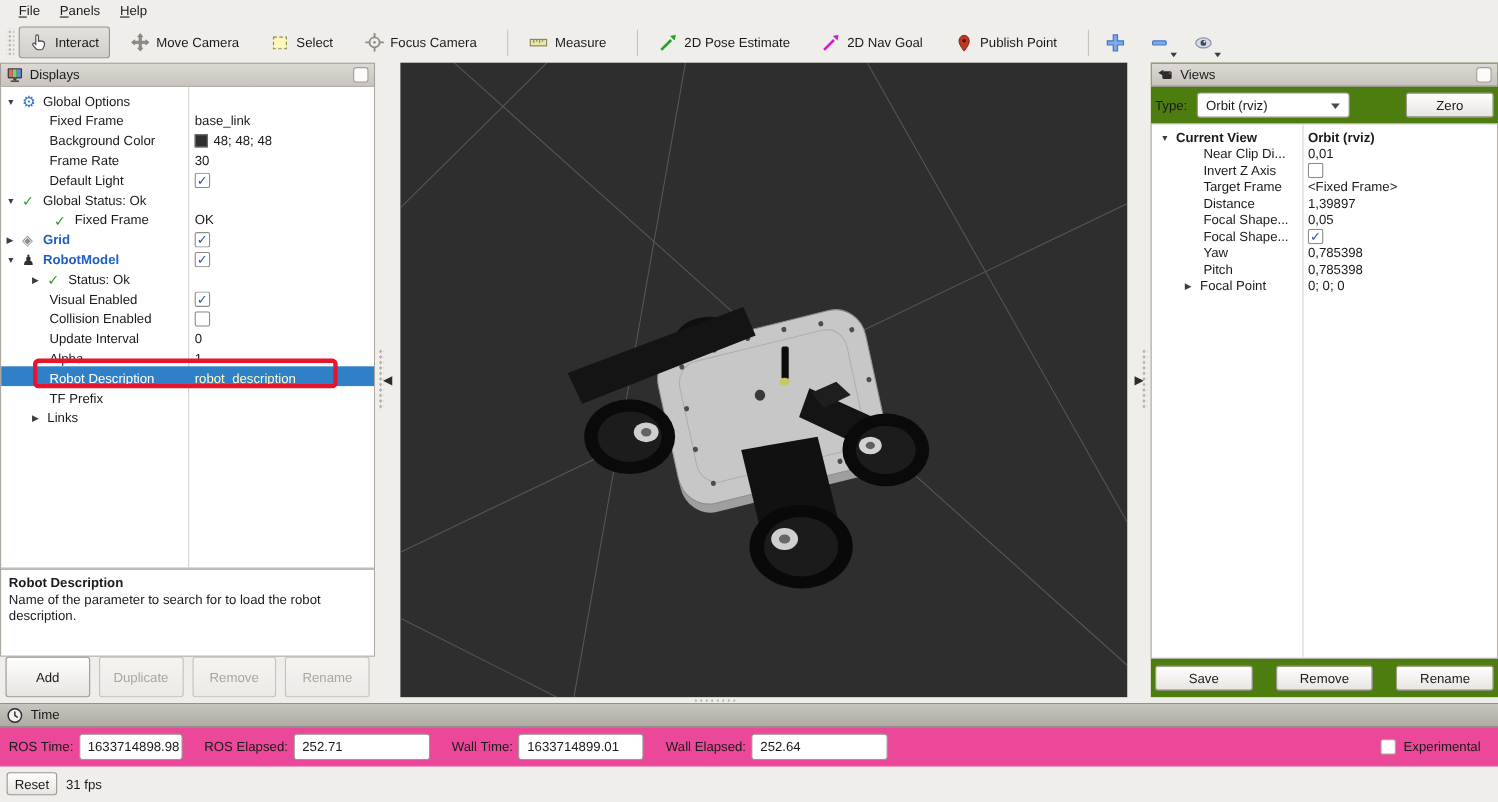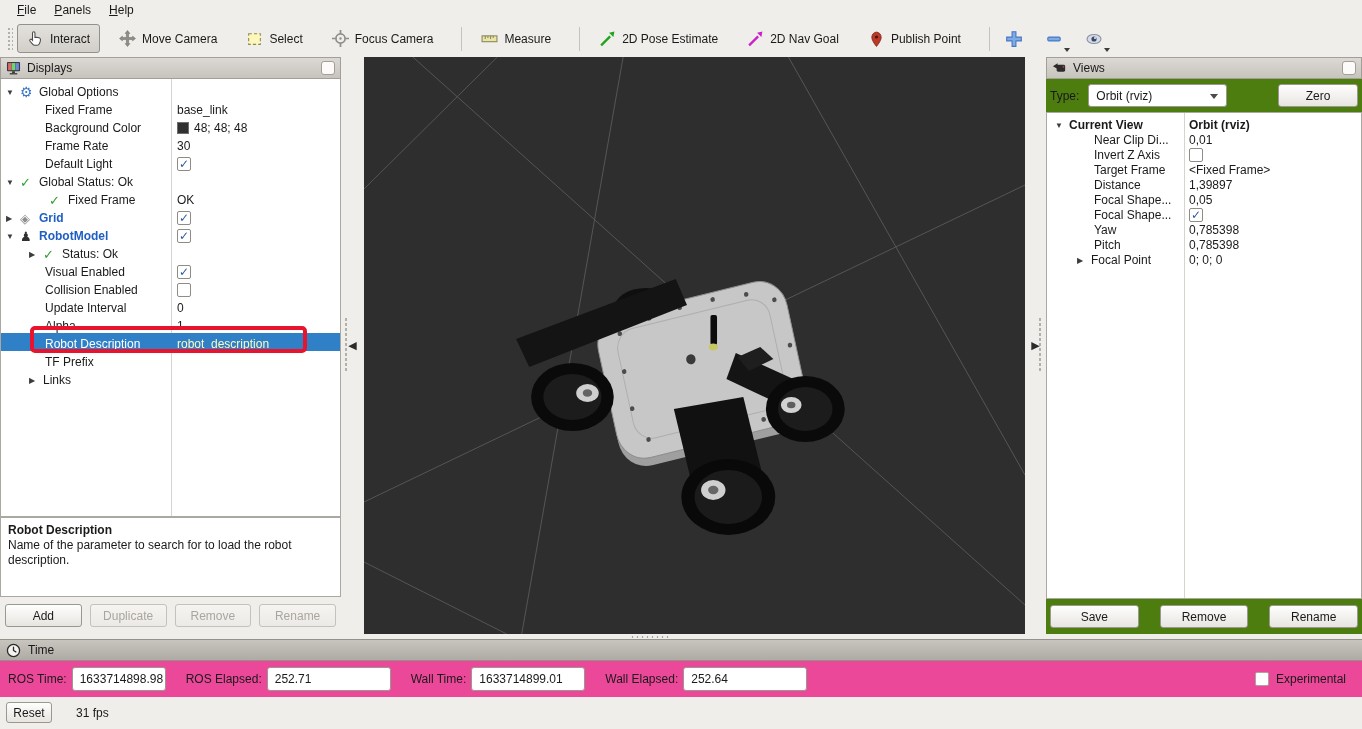--- a/index.html
+++ b/index.html
@@ -60,21 +60,21 @@
   .vtext{overflow:hidden;text-overflow:ellipsis}
 
   .annotation-box{position:absolute;left:29px;top:247px;width:277px;height:27px;border:4px solid #e8142d;border-radius:5px;z-index:5;pointer-events:none}
 
   .desc-box{height:80px;background:#fff;border:1px solid #aba7a1;padding:5px 7px;line-height:15px;overflow:hidden}
   .desc-title{font-weight:bold}
 
   .btn{background:linear-gradient(#fefefe,#e8e5e0);border:1px solid #9b9791;border-radius:3px;text-align:left;display:flex;align-items:center;justify-content:center}
   .btn.disabled{color:#aaa69f;border-color:#c5c1bb;background:linear-gradient(#f5f4f1,#eceae6)}
   .btn-row{height:37px;display:flex;align-items:center;gap:8px;padding:0 5px}
-  .btn-row .btn{flex:1;height:23px}
+  .btn-row .btn{flex:1;height:37px}
 
   
   .hsplit{display:flex;align-items:center;justify-content:center;position:relative;background:#efeeea}
   .hsplit.left{width:23px}
   .hsplit.right{width:21px}
   .hsplit .dots{position:absolute;width:5px;height:56px;top:260px;background-image:radial-gradient(#b3afa9 1px,transparent 1.2px);background-size:4px 5px}
   .hsplit.left .dots{left:3px}
   .hsplit.right .dots{right:3px}
   .collapse-arrow{font-size:11px;color:#2b2b2b}
 
@@ -106,21 +106,21 @@
   .time-header svg{width:15px;height:15px}
   .time-fields{height:36px;display:flex;align-items:center;padding:2px 8px;background:#ec4899}
   .tf-label{margin-right:5px}
   .tf-input{height:24px;background:#fff;border:1px solid #9b9791;border-radius:3px;padding:0 7px;display:flex;align-items:center;margin-right:20px;overflow:hidden}
   .tf-input.w1{width:94px}.tf-input.w2{width:124px}.tf-input.w3{width:114px}.tf-input.w4{width:124px}
   .experimental{margin-left:auto;display:flex;align-items:center;gap:7px;padding-right:8px}
   .experimental .cb{border-color:#aaa69f}
 
   
   .statusbar{height:31px;display:flex;align-items:center;padding:0 6px;background:#efeeea}
-  .reset-btn{width:46px;height:21px;margin-right:24px}
+  .reset-btn{width:46px;height:21px;margin-right:8px}
   .help{flex:1;overflow:hidden;white-space:nowrap}
   .help .b{font-weight:bold}
   .fps{margin-right:18px}
 </style>
 </head>
 <body>
 
 <div class="menubar">
   <span class="menu-item">File</span>
   <span class="menu-item">Panels</span>

